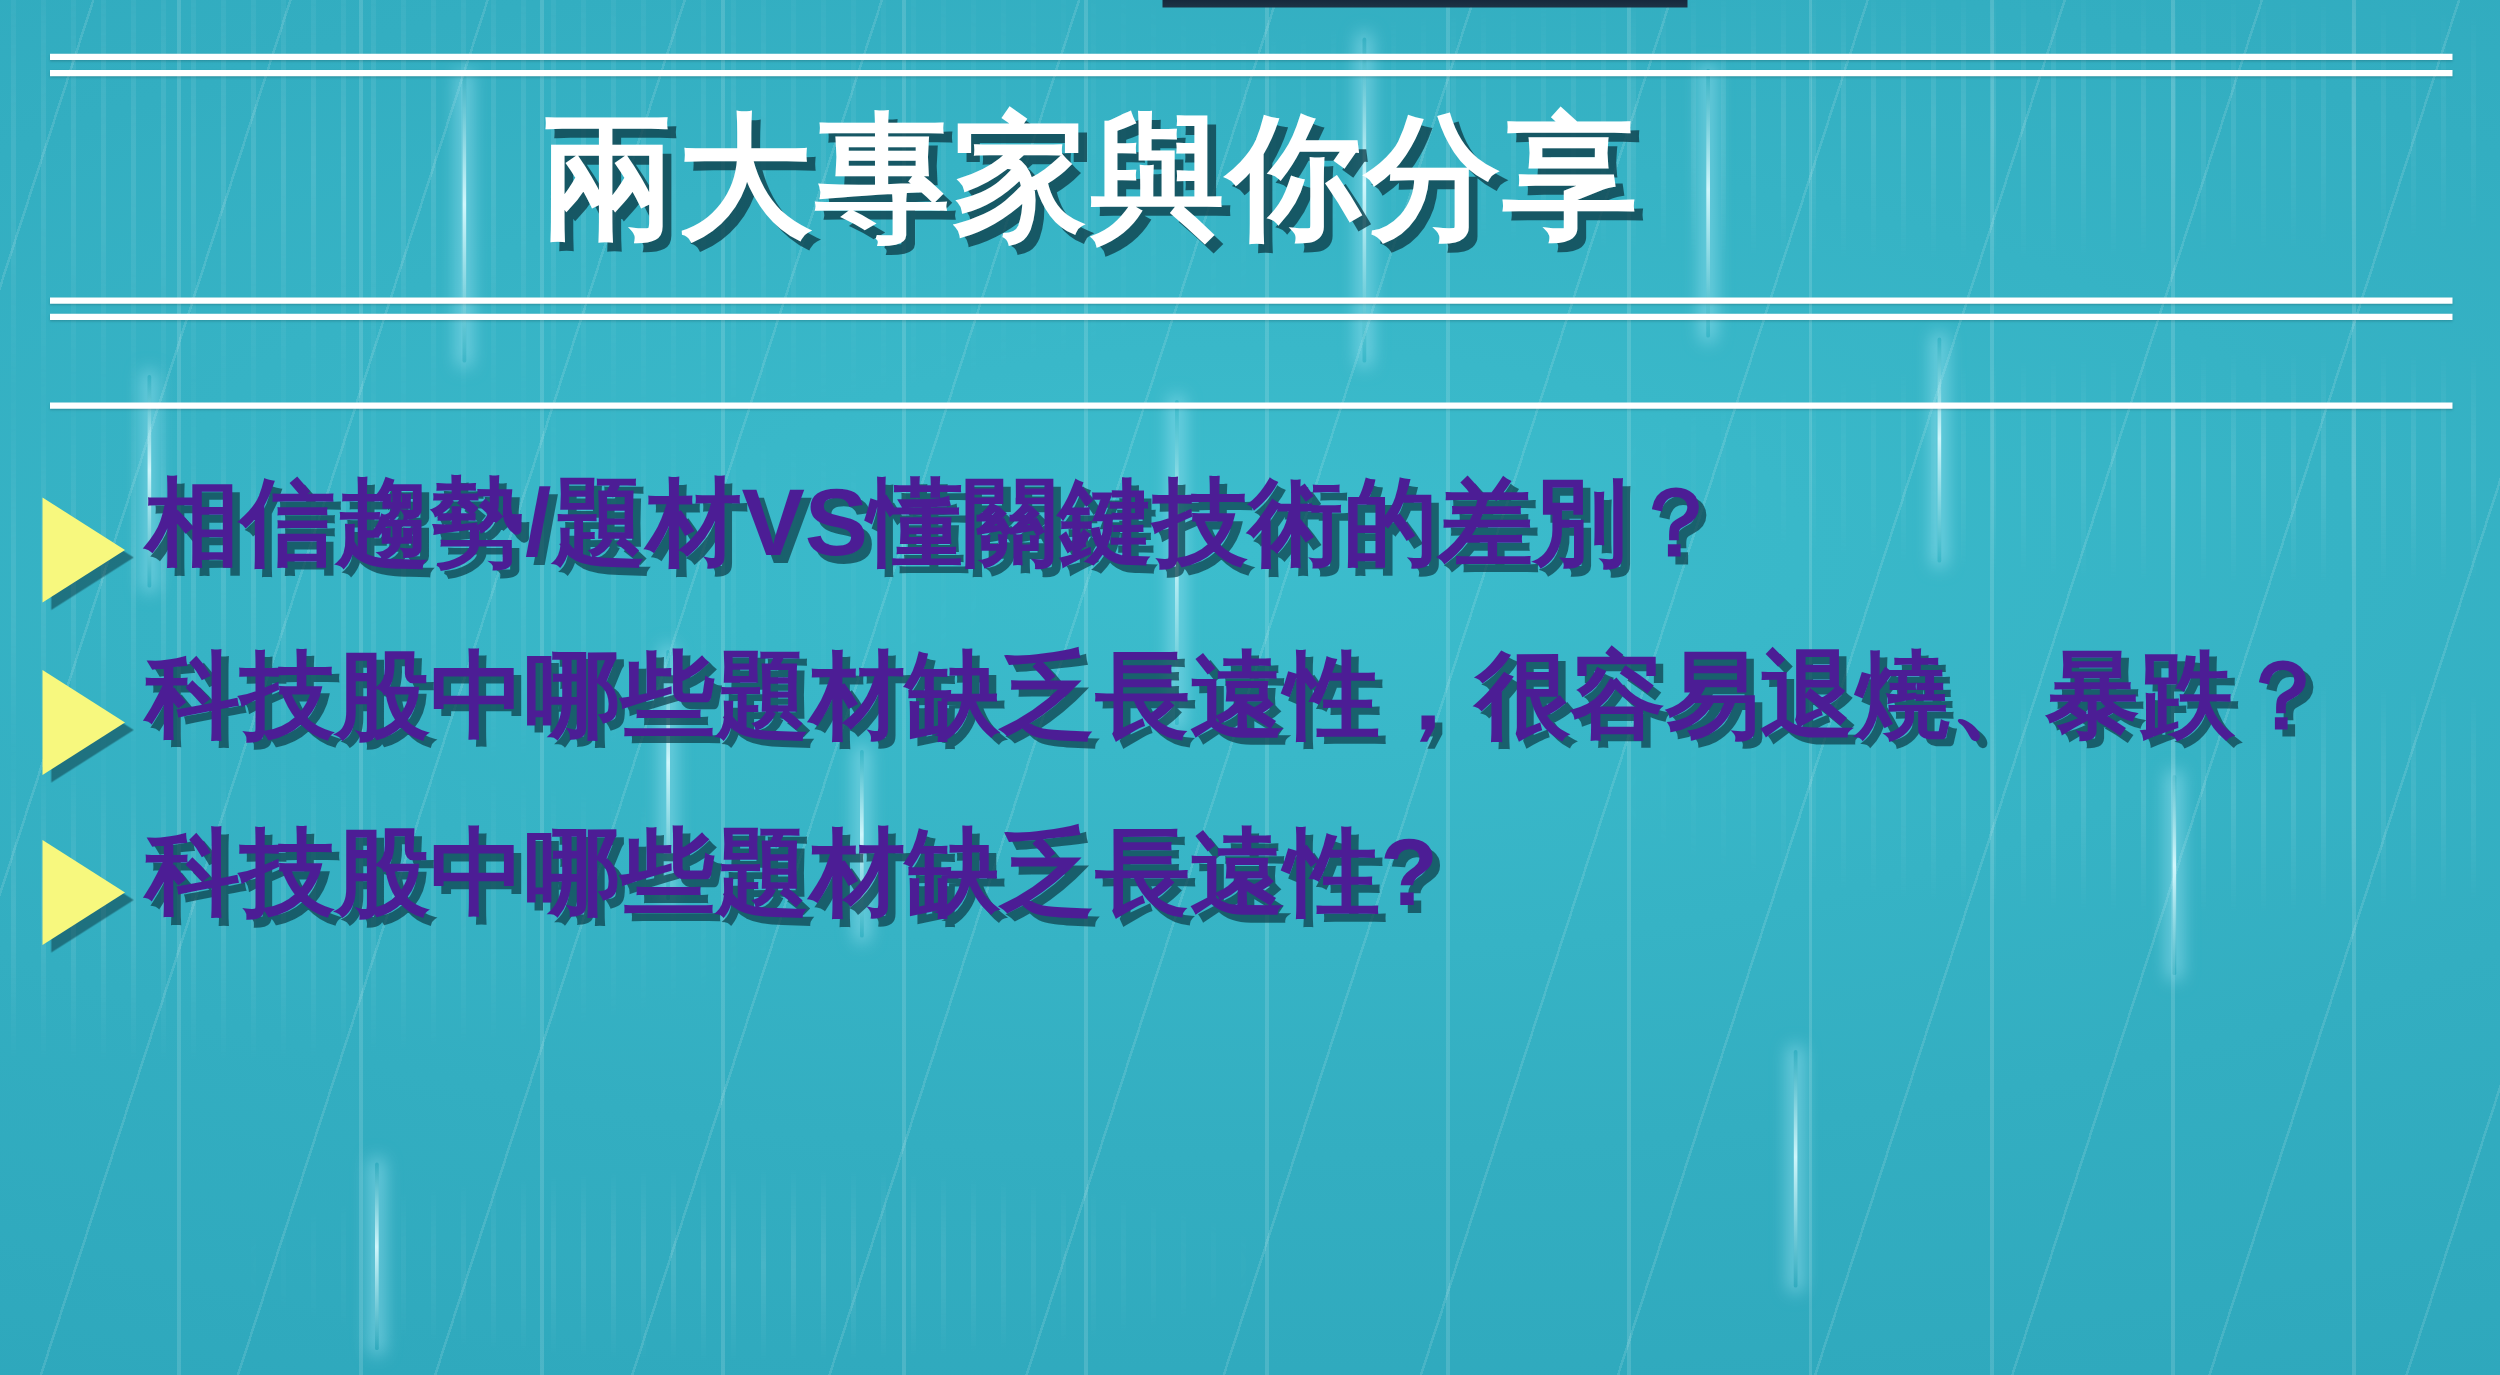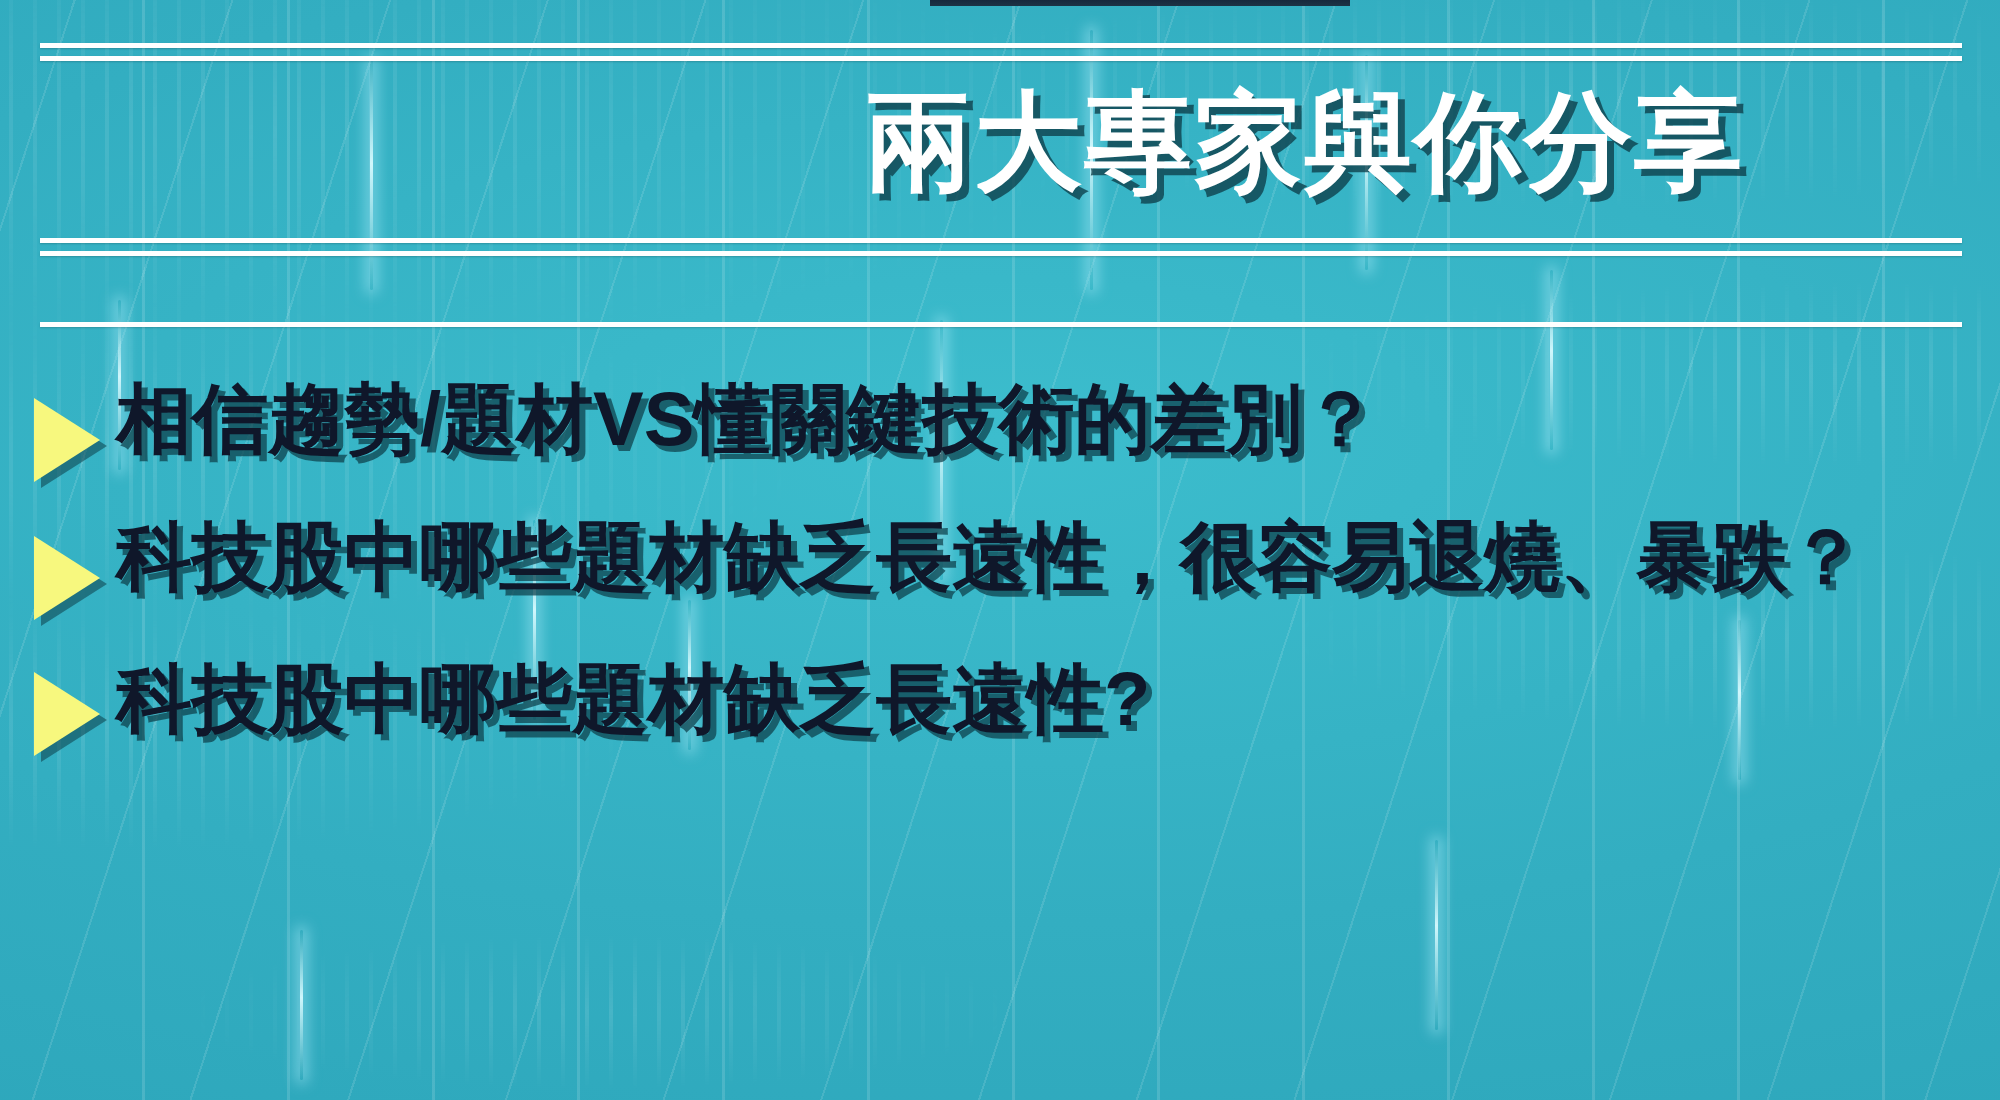--- a/index.html
+++ b/index.html
@@ -110,21 +110,21 @@
     background: #ffffff;
     box-shadow: 0 1px 2px rgba(0,0,0,0.18);
   }
 
   
   .title-wrap {
     position: absolute;
     left: 0;
     top: 78px;
     width: 1744px;
-    text-align: right;
+    text-align: center;
   }
   .title {
     display: inline-block;
     color: #ffffff;
     font-size: 108px;
     line-height: 1.18;
     font-weight: 700;
     letter-spacing: 2px;
     text-shadow: 7px 7px 0 rgba(13,62,73,0.78);
   }
@@ -146,21 +146,21 @@
     width: 0;
     height: 0;
     margin-top: 28px;
     margin-right: 16px;
     border-top: 42px solid transparent;
     border-bottom: 42px solid transparent;
     border-left: 66px solid #f7f87e;
     filter: drop-shadow(7px 6px 0 rgba(13,62,73,0.55));
   }
   .btext {
-    color: #0f172a;
+    color: #4c1d95;
     font-size: 76px;
     line-height: 1.30;
     font-weight: 700;
     letter-spacing: 0px;
     text-shadow: 6px 6px 0 rgba(13,62,73,0.72);
   }
   .row-2 .btext { max-width: 1820px; text-align: right; }
   .row-2 { margin-bottom: 30px; }
   .row-3 .tri { margin-top: 22px; }
   .row-1 { margin-bottom: 26px; }

